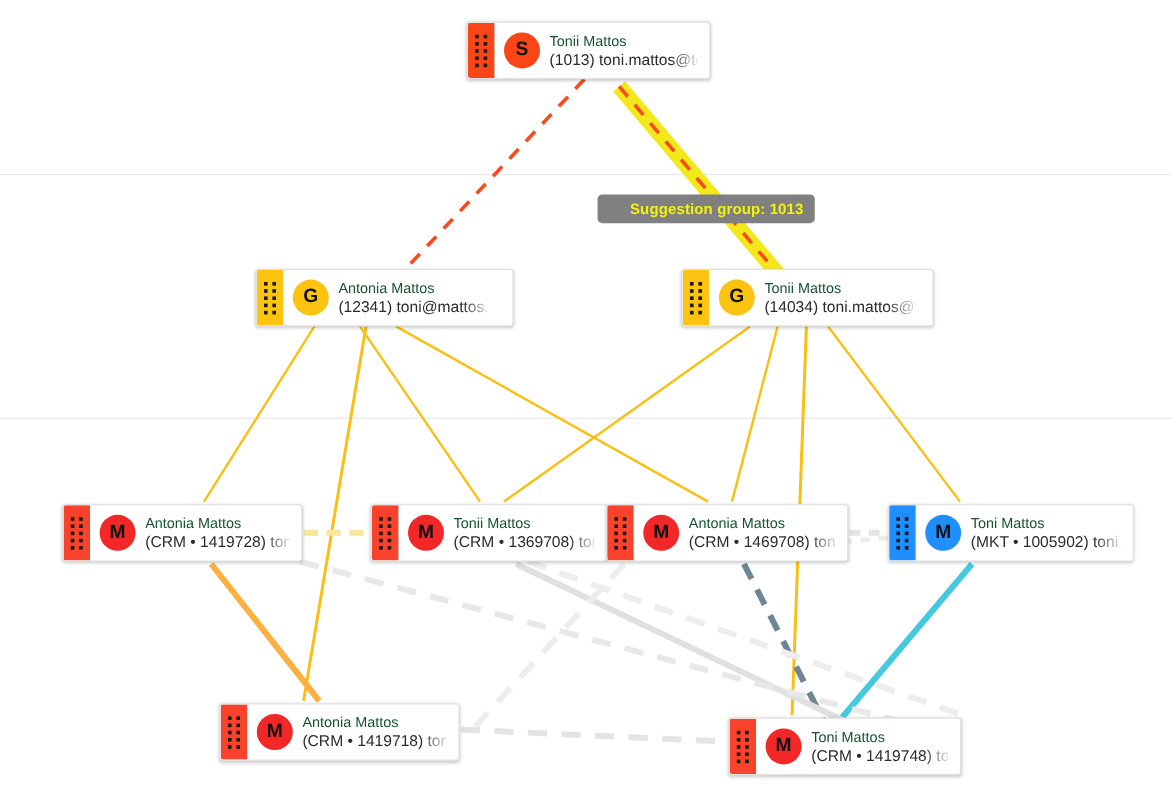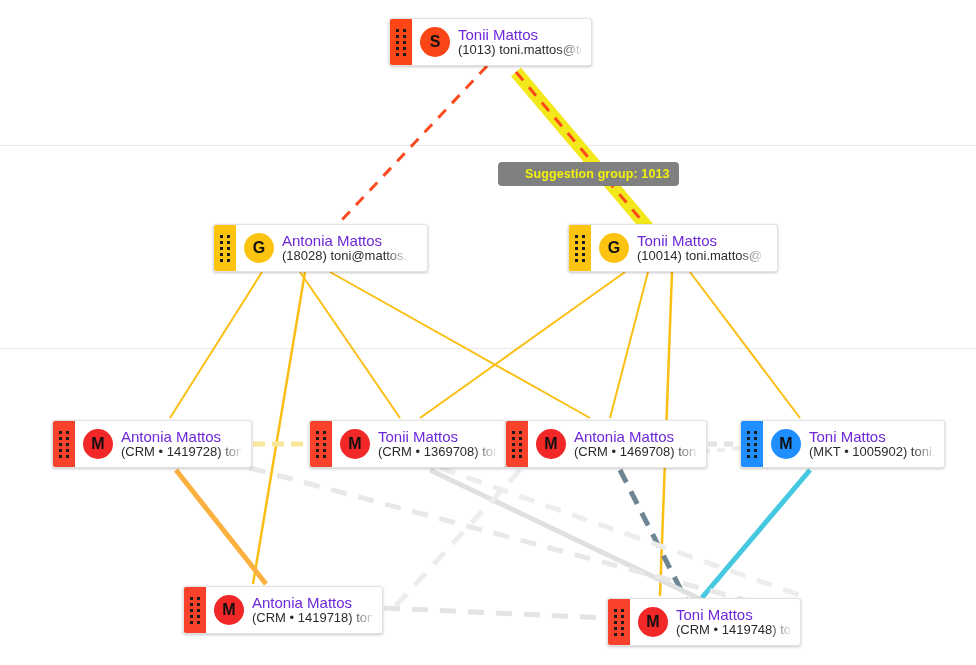--- a/index.html
+++ b/index.html
@@ -52,21 +52,21 @@
   }
   .avatar{
     width:30px;height:30px;flex:0 0 30px;
     border-radius:50%;
     display:flex;align-items:center;justify-content:center;
     font-size:16px;font-weight:bold;color:#111;
     margin-right:8px;
   }
   .node-text{min-width:0;overflow:hidden;}
   .node-title{
-    font-size:15px;color:#6d28d9;line-height:15px;
+    font-size:12px;color:#14532d;line-height:15px;
     white-space:nowrap;
   }
   .node-sub{
     font-size:13px;color:#2b2b2b;line-height:15px;
     white-space:nowrap;
     -webkit-mask-image:linear-gradient(to right,#000 82%,rgba(0,0,0,0.15) 100%);
     mask-image:linear-gradient(to right,#000 82%,rgba(0,0,0,0.15) 100%);
   }
 
   
@@ -154,21 +154,21 @@
             <i></i>
             <i></i>
             <i></i>
             <i></i>
           </div>
         </div>
         <div class="node-body">
           <div class="avatar" style="background: rgb(252, 195, 16);">G</div>
           <div class="node-text">
             <div class="node-title">Antonia Mattos</div>
-            <div class="node-sub">(18028) toni@mattos.</div>
+            <div class="node-sub">(12341) toni@mattos.</div>
           </div>
         </div>
       </div>
       <div class="node" style="left: 568px; top: 224px; width: 210px;">
         <div class="drag-handle" style="background: rgb(252, 195, 16);">
           <div class="dots">
             <i></i>
             <i></i>
             <i></i>
             <i></i>
@@ -177,21 +177,21 @@
             <i></i>
             <i></i>
             <i></i>
             <i></i>
           </div>
         </div>
         <div class="node-body">
           <div class="avatar" style="background: rgb(252, 195, 16);">G</div>
           <div class="node-text">
             <div class="node-title">Tonii Mattos</div>
-            <div class="node-sub">(10014) toni.mattos@</div>
+            <div class="node-sub">(14034) toni.mattos@</div>
           </div>
         </div>
       </div>
       <div class="node" style="left: 52px; top: 420px; width: 200px;">
         <div class="drag-handle" style="background: rgb(249, 66, 44);">
           <div class="dots">
             <i></i>
             <i></i>
             <i></i>
             <i></i>

